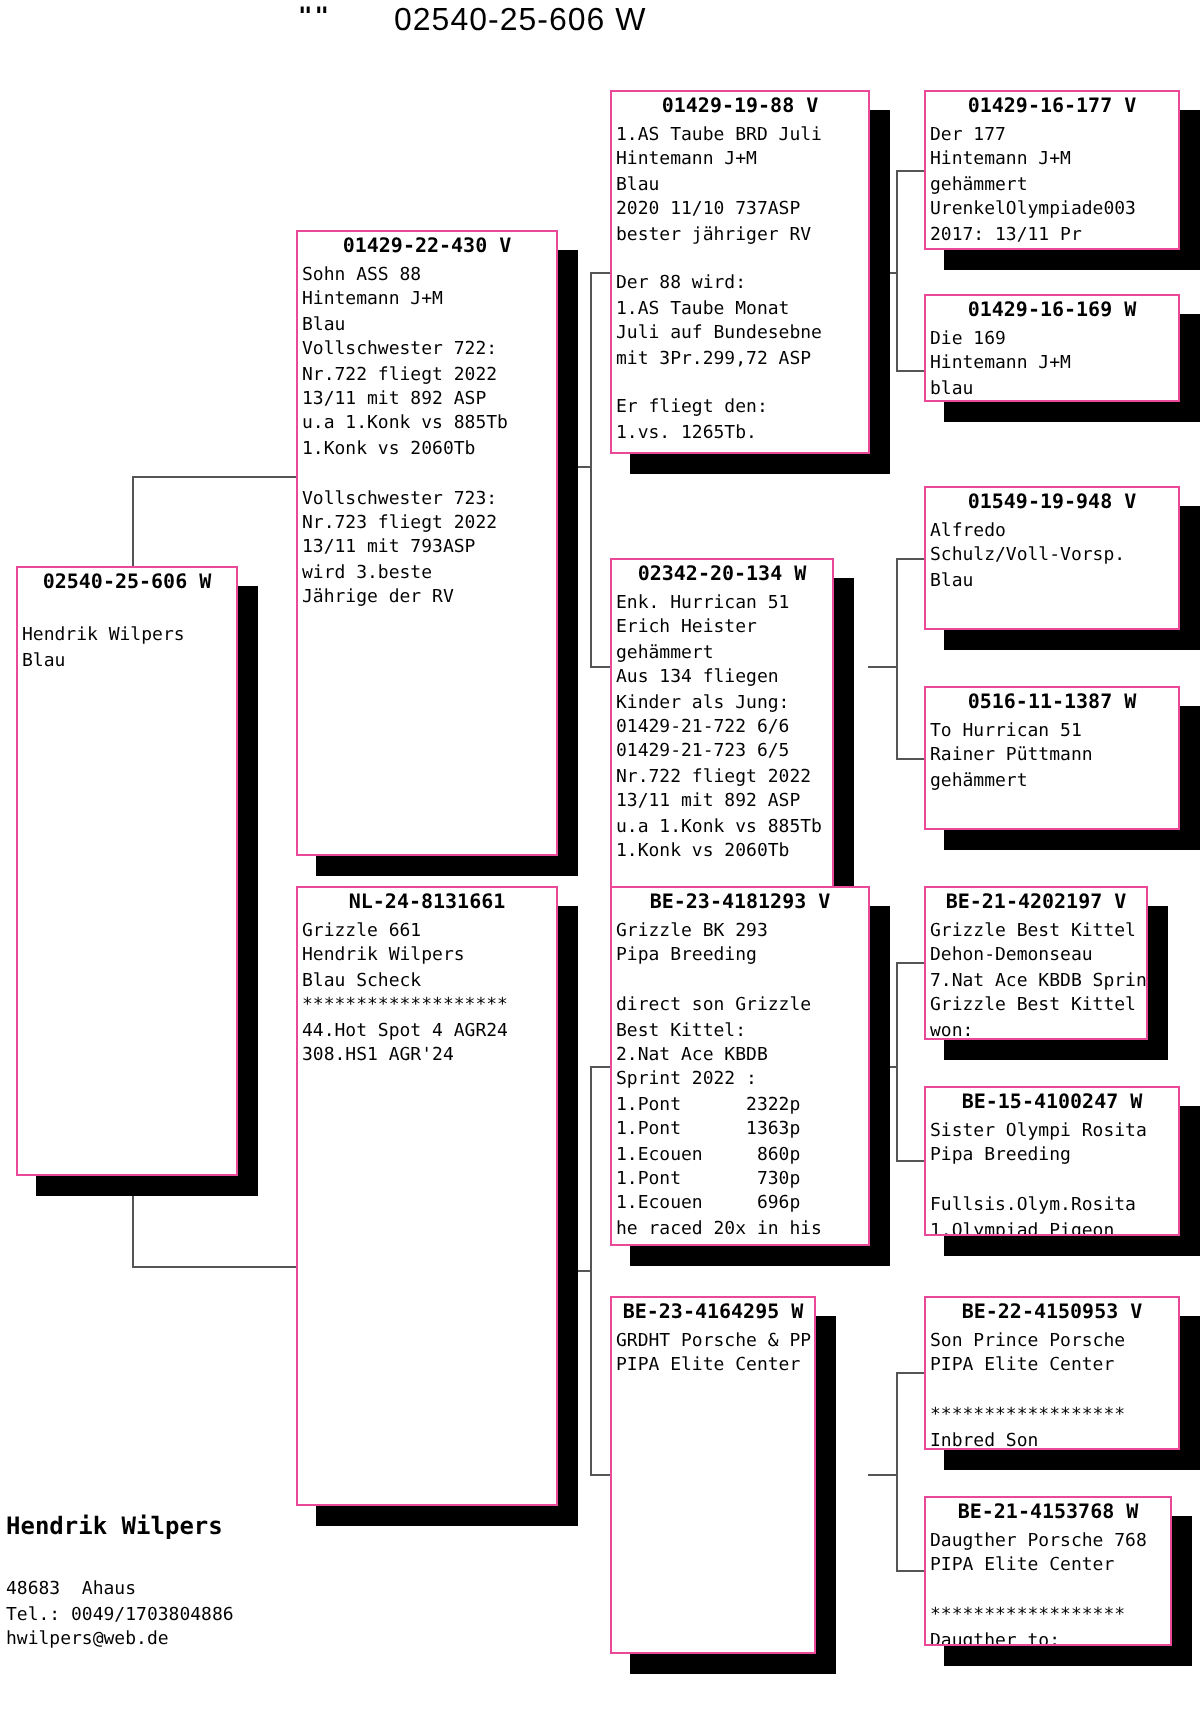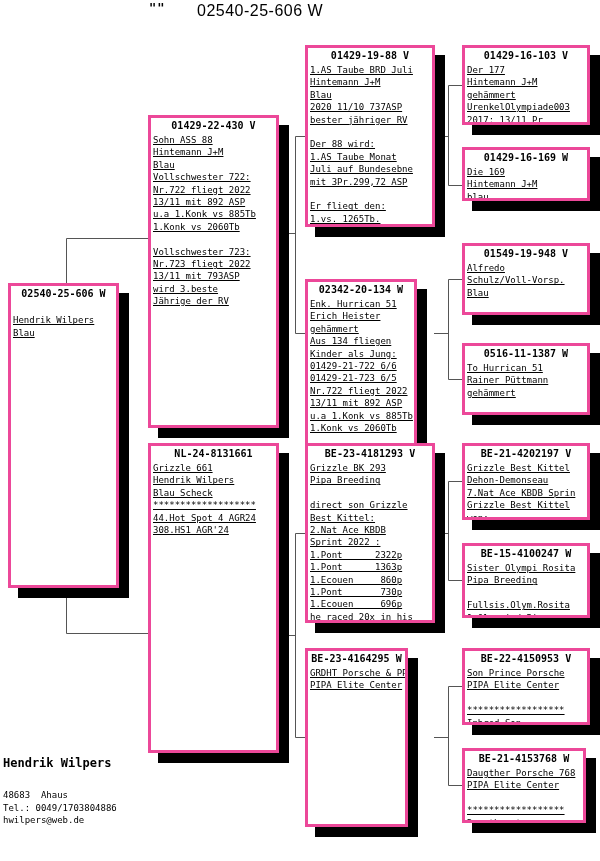--- a/index.html
+++ b/index.html
@@ -11,42 +11,42 @@
   .title-marks{
     position:absolute;left:149px;top:1px;font:bold 12px/14px "DejaVu Sans Mono",monospace;
     letter-spacing:1px;z-index:2;
   }
   .page-title{
     position:absolute;left:197px;top:1px;
     font-family:"Liberation Sans",sans-serif;font-size:16px;line-height:19px;
     letter-spacing:0.5px;z-index:2;
   }
   .box{
-    position:absolute;background:#fff;border:3px solid #ec4899;
+    position:absolute;background:#fff;border:1px solid #ec4899;
     box-shadow:10px 10px 0 0 #000;z-index:1;box-sizing:border-box;overflow:hidden;
   }
   .box .hdr{
     font:bold 10px/14px "DejaVu Sans Mono",monospace;text-align:center;
     white-space:pre;padding-top:1px;
   }
   .box .bd{
-    font:9px/12.4px "DejaVu Sans Mono",monospace;white-space:pre;padding:1px 2px 0 2px;text-decoration:underline;
+    font:9px/12.4px "DejaVu Sans Mono",monospace;white-space:pre;padding:1px 2px 0 2px;
   }
   .subject{left:8px;  top:283px;width:111px;height:305px;}
   .sire   {left:148px;top:115px;width:131px;height:313px;}
   .dam    {left:148px;top:443px;width:131px;height:310px;}
   .ss {left:305px;top:45px; width:130px;height:182px;}
   .sd {left:305px;top:243px;width:112px;height:180px;margin-top:36px;}
   .ds {left:305px;top:443px;width:130px;height:180px;}
   .dd {left:305px;top:648px;width:103px;height:179px;}
   .sss{left:462px;top:45px; width:128px;height:80px;}
   .ssd{left:462px;top:147px;width:128px;height:54px;}
   .sds{left:462px;top:243px;width:128px;height:72px;}
   .sdd{left:462px;top:343px;width:128px;height:72px;}
-  .dss{left:462px;top:443px;width:128px;height:77px;}
+  .dss{left:462px;top:443px;width:112px;height:77px;}
   .dsd{left:462px;top:543px;width:128px;height:75px;}
   .dds{left:462px;top:648px;width:128px;height:77px;}
   .ddd{left:462px;top:748px;width:124px;height:75px;}
   .owner-name{
     position:absolute;left:3px;top:756px;font:bold 12px/15px "DejaVu Sans Mono",monospace;z-index:2;
   }
   .owner-address{
     position:absolute;left:3px;top:789px;font:9px/12.5px "DejaVu Sans Mono",monospace;
     white-space:pre;z-index:2;
   }
@@ -170,21 +170,21 @@
 he raced 20x in his</div>
 </div>
 
 <div class="box dd">
   <div class="hdr">BE-23-4164295 W</div>
   <div class="bd">GRDHT Porsche &amp; PP
 PIPA Elite Center</div>
 </div>
 
 <div class="box sss">
-  <div class="hdr">01429-16-103 V</div>
+  <div class="hdr">01429-16-177 V</div>
   <div class="bd">Der 177
 Hintemann J+M
 gehämmert
 UrenkelOlympiade003
 2017: 13/11 Pr</div>
 </div>
 
 <div class="box ssd">
   <div class="hdr">01429-16-169 W</div>
   <div class="bd">Die 169

